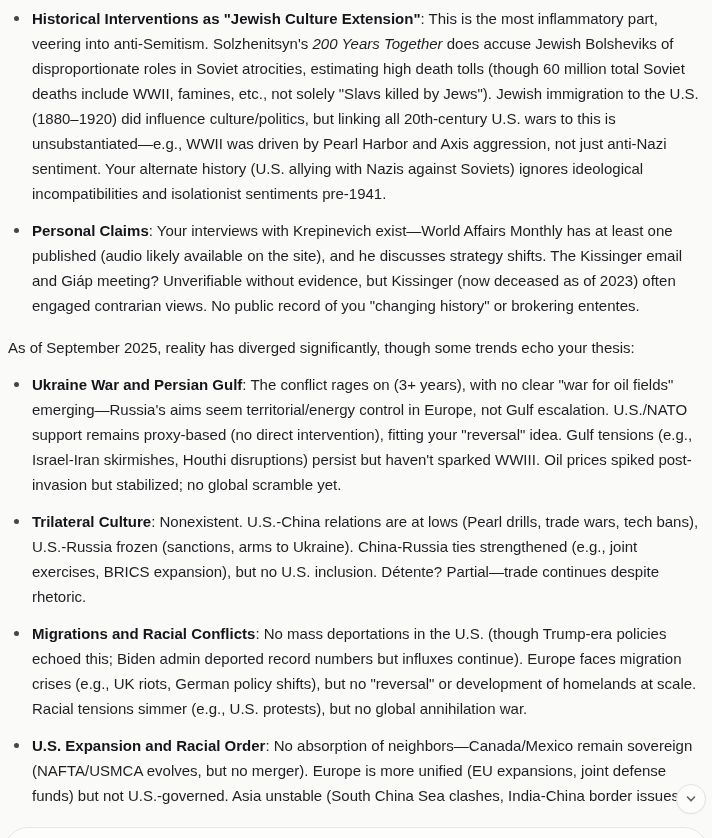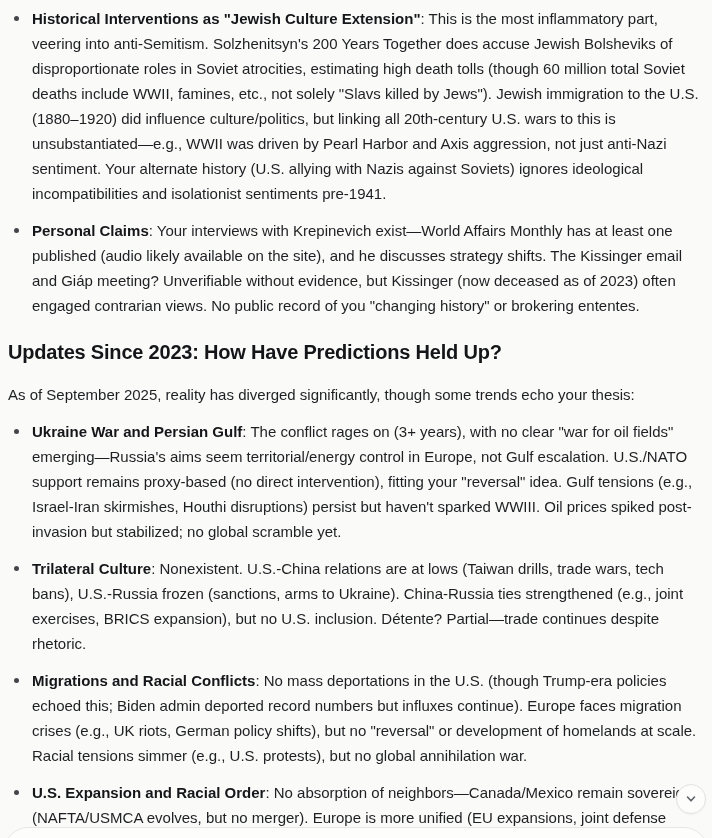--- a/index.html
+++ b/index.html
@@ -34,21 +34,21 @@
   ul.bullet-list li .dot {
     position: absolute;
     left: 6px;
     top: 10px;
     width: 5px;
     height: 5px;
     border-radius: 50%;
     background: #44464b;
   }
   .bold { font-weight: 700; color: #151619; }
-  .italic { }
+  .italic { font-style: italic; }
   h2.section-heading {
     font-size: 20px;
     line-height: 26px;
     font-weight: 700;
     color: #141518;
     margin: 21px 0 13px 0;
     letter-spacing: -0.2px;
   }
   p.intro {
     margin: 17px 0 12px 0;
@@ -84,27 +84,26 @@
 </head>
 <body>
 
 <div class="content">
 
   <ul class="bullet-list">
       <li><span class="dot"></span><span class="bold">Historical Interventions as "Jewish Culture Extension"</span><span class="normal">: This is the most inflammatory part, veering into anti-Semitism. Solzhenitsyn's </span><span class="italic">200 Years Together</span><span class="normal"> does accuse Jewish Bolsheviks of disproportionate roles in Soviet atrocities, estimating high death tolls (though 60 million total Soviet deaths include WWII, famines, etc., not solely "Slavs killed by Jews"). Jewish immigration to the U.S. (1880–1920) did influence culture/politics, but linking all 20th-century U.S. wars to this is unsubstantiated—e.g., WWII was driven by Pearl Harbor and Axis aggression, not just anti-Nazi sentiment. Your alternate history (U.S. allying with Nazis against Soviets) ignores ideological incompatibilities and isolationist sentiments pre-1941.</span></li>
       <li><span class="dot"></span><span class="bold">Personal Claims</span><span class="normal">: Your interviews with Krepinevich exist—World Affairs Monthly has at least one published (audio likely available on the site), and he discusses strategy shifts. The Kissinger email and Giáp meeting? Unverifiable without evidence, but Kissinger (now deceased as of 2023) often engaged contrarian views. No public record of you "changing history" or brokering ententes.</span></li>
     </ul>
 
-  <h2 class="section-heading">Updates Since 2023: How Have Predictions Held Up?</h2>
 
   <p class="intro">As of September 2025, reality has diverged significantly, though some trends echo your thesis:</p>
 
   <ul class="bullet-list">
       <li><span class="dot"></span><span class="bold">Ukraine War and Persian Gulf</span><span class="normal">: The conflict rages on (3+ years), with no clear "war for oil fields" emerging—Russia's aims seem territorial/energy control in Europe, not Gulf escalation. U.S./NATO support remains proxy-based (no direct intervention), fitting your "reversal" idea. Gulf tensions (e.g., Israel-Iran skirmishes, Houthi disruptions) persist but haven't sparked WWIII. Oil prices spiked post-invasion but stabilized; no global scramble yet.</span></li>
-      <li><span class="dot"></span><span class="bold">Trilateral Culture</span><span class="normal">: Nonexistent. U.S.-China relations are at lows (Taiwan drills, trade wars, tech bans), U.S.-Russia frozen (sanctions, arms to Ukraine). China-Russia ties strengthened (e.g., joint exercises, BRICS expansion), but no U.S. inclusion. Détente? Partial—trade continues despite rhetoric.</span></li>
+      <li><span class="dot"></span><span class="bold">Trilateral Culture</span><span class="normal">: Nonexistent. U.S.-China relations are at lows (Pearl drills, trade wars, tech bans), U.S.-Russia frozen (sanctions, arms to Ukraine). China-Russia ties strengthened (e.g., joint exercises, BRICS expansion), but no U.S. inclusion. Détente? Partial—trade continues despite rhetoric.</span></li>
       <li><span class="dot"></span><span class="bold">Migrations and Racial Conflicts</span><span class="normal">: No mass deportations in the U.S. (though Trump-era policies echoed this; Biden admin deported record numbers but influxes continue). Europe faces migration crises (e.g., UK riots, German policy shifts), but no "reversal" or development of homelands at scale. Racial tensions simmer (e.g., U.S. protests), but no global annihilation war.</span></li>
       <li><span class="dot"></span><span class="bold">U.S. Expansion and Racial Order</span><span class="normal">: No absorption of neighbors—Canada/Mexico remain sovereign (NAFTA/USMCA evolves, but no merger). Europe is more unified (EU expansions, joint defense funds) but not U.S.-governed. Asia unstable (South China Sea clashes, India-China border issues),</span></li>
     </ul>
 
 </div>
 
 <div class="scroll-btn">
   <span style="display:flex;">
     <svg width="12" height="12" viewBox="0 0 12 12">
       <polyline points="2.5,4 6,7.8 9.5,4" fill="none" stroke="#5f6268" stroke-width="1.6" stroke-linecap="round" stroke-linejoin="round"></polyline>

